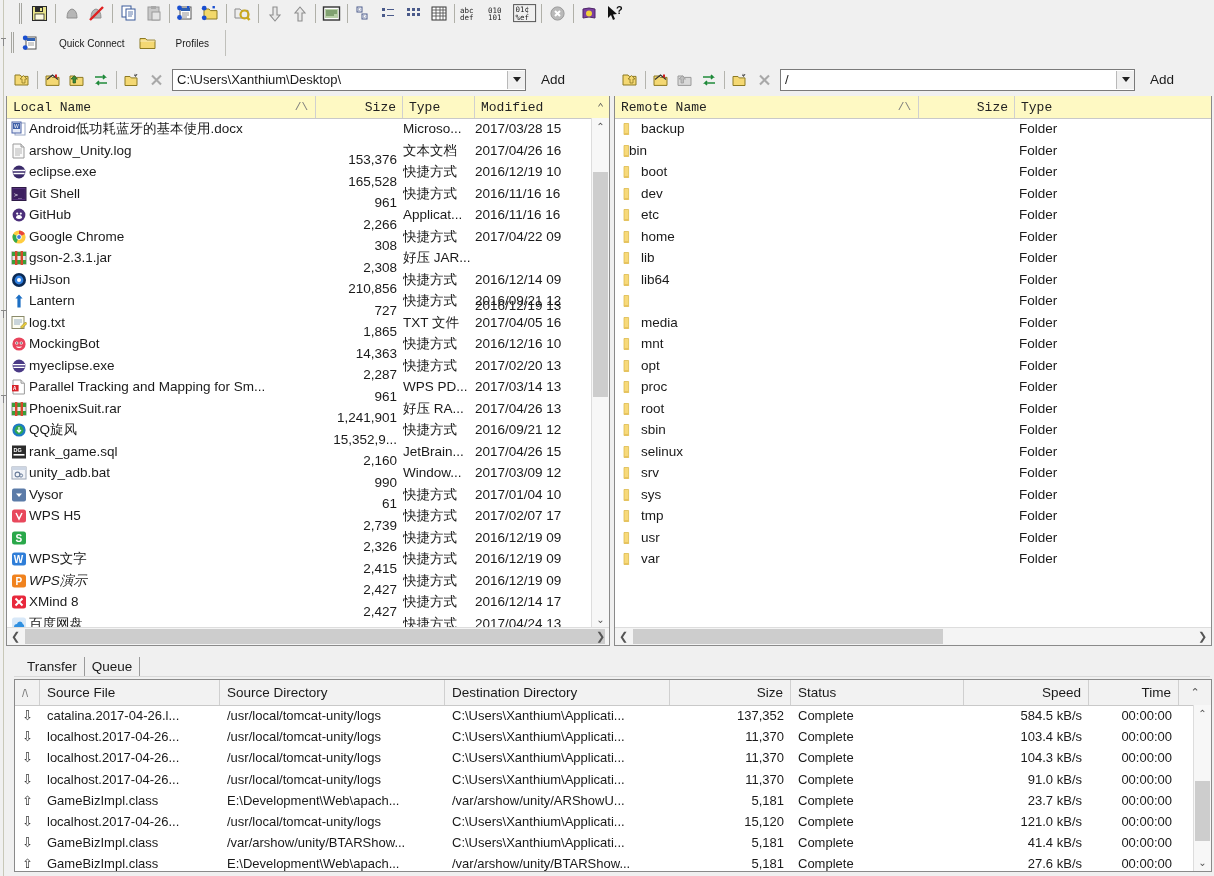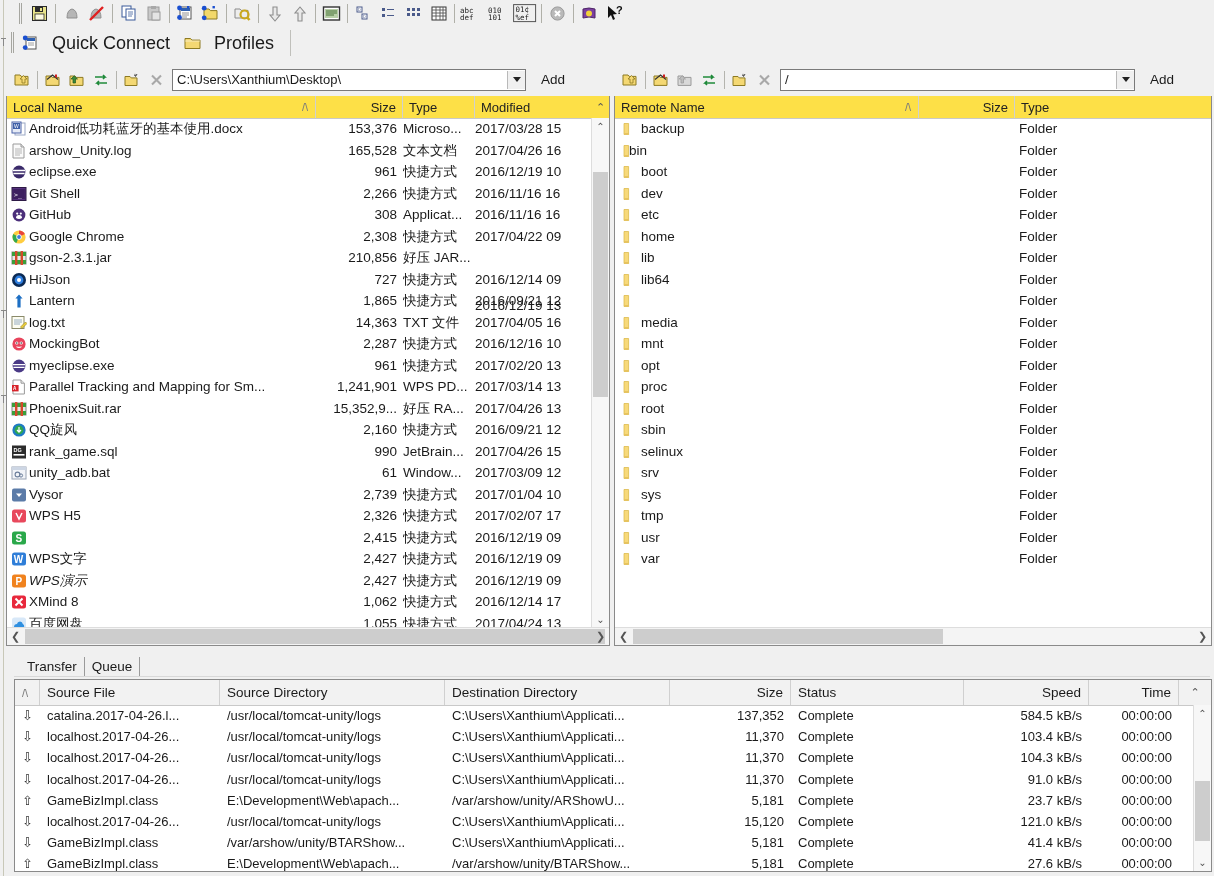--- a/index.html
+++ b/index.html
@@ -27,50 +27,50 @@
   .grip2 i:nth-child(1){left:1px;}
   .grip2 i:nth-child(2){left:3px;}
   .tbtn{width:25px;height:23px;display:flex;align-items:center;justify-content:center;position:relative;}
   .tsep{width:1px;height:19px;background:#b0b0a8;margin:0 3px;}
 
   
   .qcbar{position:absolute;left:8px;top:28px;width:1206px;height:31px;background:#f0f0f0;}
   .qc-box{position:absolute;left:10px;top:2px;height:26px;display:flex;align-items:center;
           border-right:1px solid #c0c0bb;padding-right:6px;}
   .qc-item{display:flex;align-items:center;height:24px;padding:0 10px 0 4px;cursor:default;}
-  .qc-item span{margin-left:13px;font-size:18px;}
+  .qc-item span{margin-left:20px;font-size:10px;}
 
   
   .panel{position:absolute;top:63px;height:583px;background:#fff;}
   .panel.left{left:6px;width:604px;}
   .panel.right{left:614px;width:598px;}
 
   .pathbar{position:absolute;left:0;top:0;width:100%;height:33px;background:#f0f0f0;}
   .pb-inner{display:flex;align-items:center;height:33px;padding-left:4px;}
   .pbtn{width:24px;height:23px;display:flex;align-items:center;justify-content:center;}
   .pb-sep{width:1px;height:18px;background:#b4b4ae;margin:0 3px;}
   .combo{height:20px;background:#fff;border:1px solid #7a7a7a;display:flex;align-items:center;
          margin-left:4px;position:relative;}
   .combo .val{flex:1;padding-left:4px;font-size:13px;white-space:nowrap;overflow:hidden;line-height:18px;}
   .combo .caret{width:17px;height:18px;background:#f0f0f0;border-left:1px solid #b9b9b9;
                 display:flex;align-items:center;justify-content:center;}
   .addbtn{margin-left:9px;font-size:13.5px;padding:0 6px;height:22px;line-height:22px;}
 
   .list{position:absolute;left:0;top:33px;width:100%;bottom:0;background:#fff;
         border:1px solid #8a8a8a;border-top:none;box-sizing:border-box;}
-  .lhead{position:relative;height:22px;background:#fde047;border-bottom:1px solid #c9c9c9;}
+  .lhead{position:relative;height:22px;background:#fef9c3;border-bottom:1px solid #c9c9c9;font-family:Liberation Mono, monospace;}
   .lhead .hc{position:absolute;top:0;height:22px;border-right:1px solid #d0d0d0;
              box-sizing:border-box;display:flex;align-items:center;font-size:13px;color:#222;}
   .lhead .hc.r{justify-content:flex-end;padding-right:6px;}
   .lhead .hc.l{padding-left:6px;}
   .rows{position:absolute;left:0;top:22px;right:0;bottom:0;overflow:hidden;}
   .row{position:relative;height:21.5px;white-space:nowrap;}
   .cell{position:absolute;top:0;height:21.5px;line-height:21.5px;font-size:13.5px;
         overflow:hidden;white-space:nowrap;}
-  .cell.r{text-align:right;}
+  .cell.r{text-align:right;margin-top:31px;}
   .ico{position:absolute;top:3px;width:16px;height:16px;}
 
   
   .vsb{position:absolute;right:0;top:22px;bottom:17px;width:17px;background:#f7f7f7;border-left:1px solid #ddd;}
   .vsb .arrow{height:17px;display:flex;align-items:center;justify-content:center;font-size:10px;color:#555;}
   .vsb .thumb{position:absolute;left:1px;width:15px;background:#cdcdcd;}
   .hsb{position:absolute;left:0;right:0;bottom:0;height:17px;background:#f4f4f4;border-top:1px solid #ddd;}
   .hsb .ar{position:absolute;top:0;width:17px;height:17px;display:flex;align-items:center;justify-content:center;
            font-size:11px;color:#555;}
   .hsb .thumb{position:absolute;top:1px;height:15px;background:#cdcdcd;}

